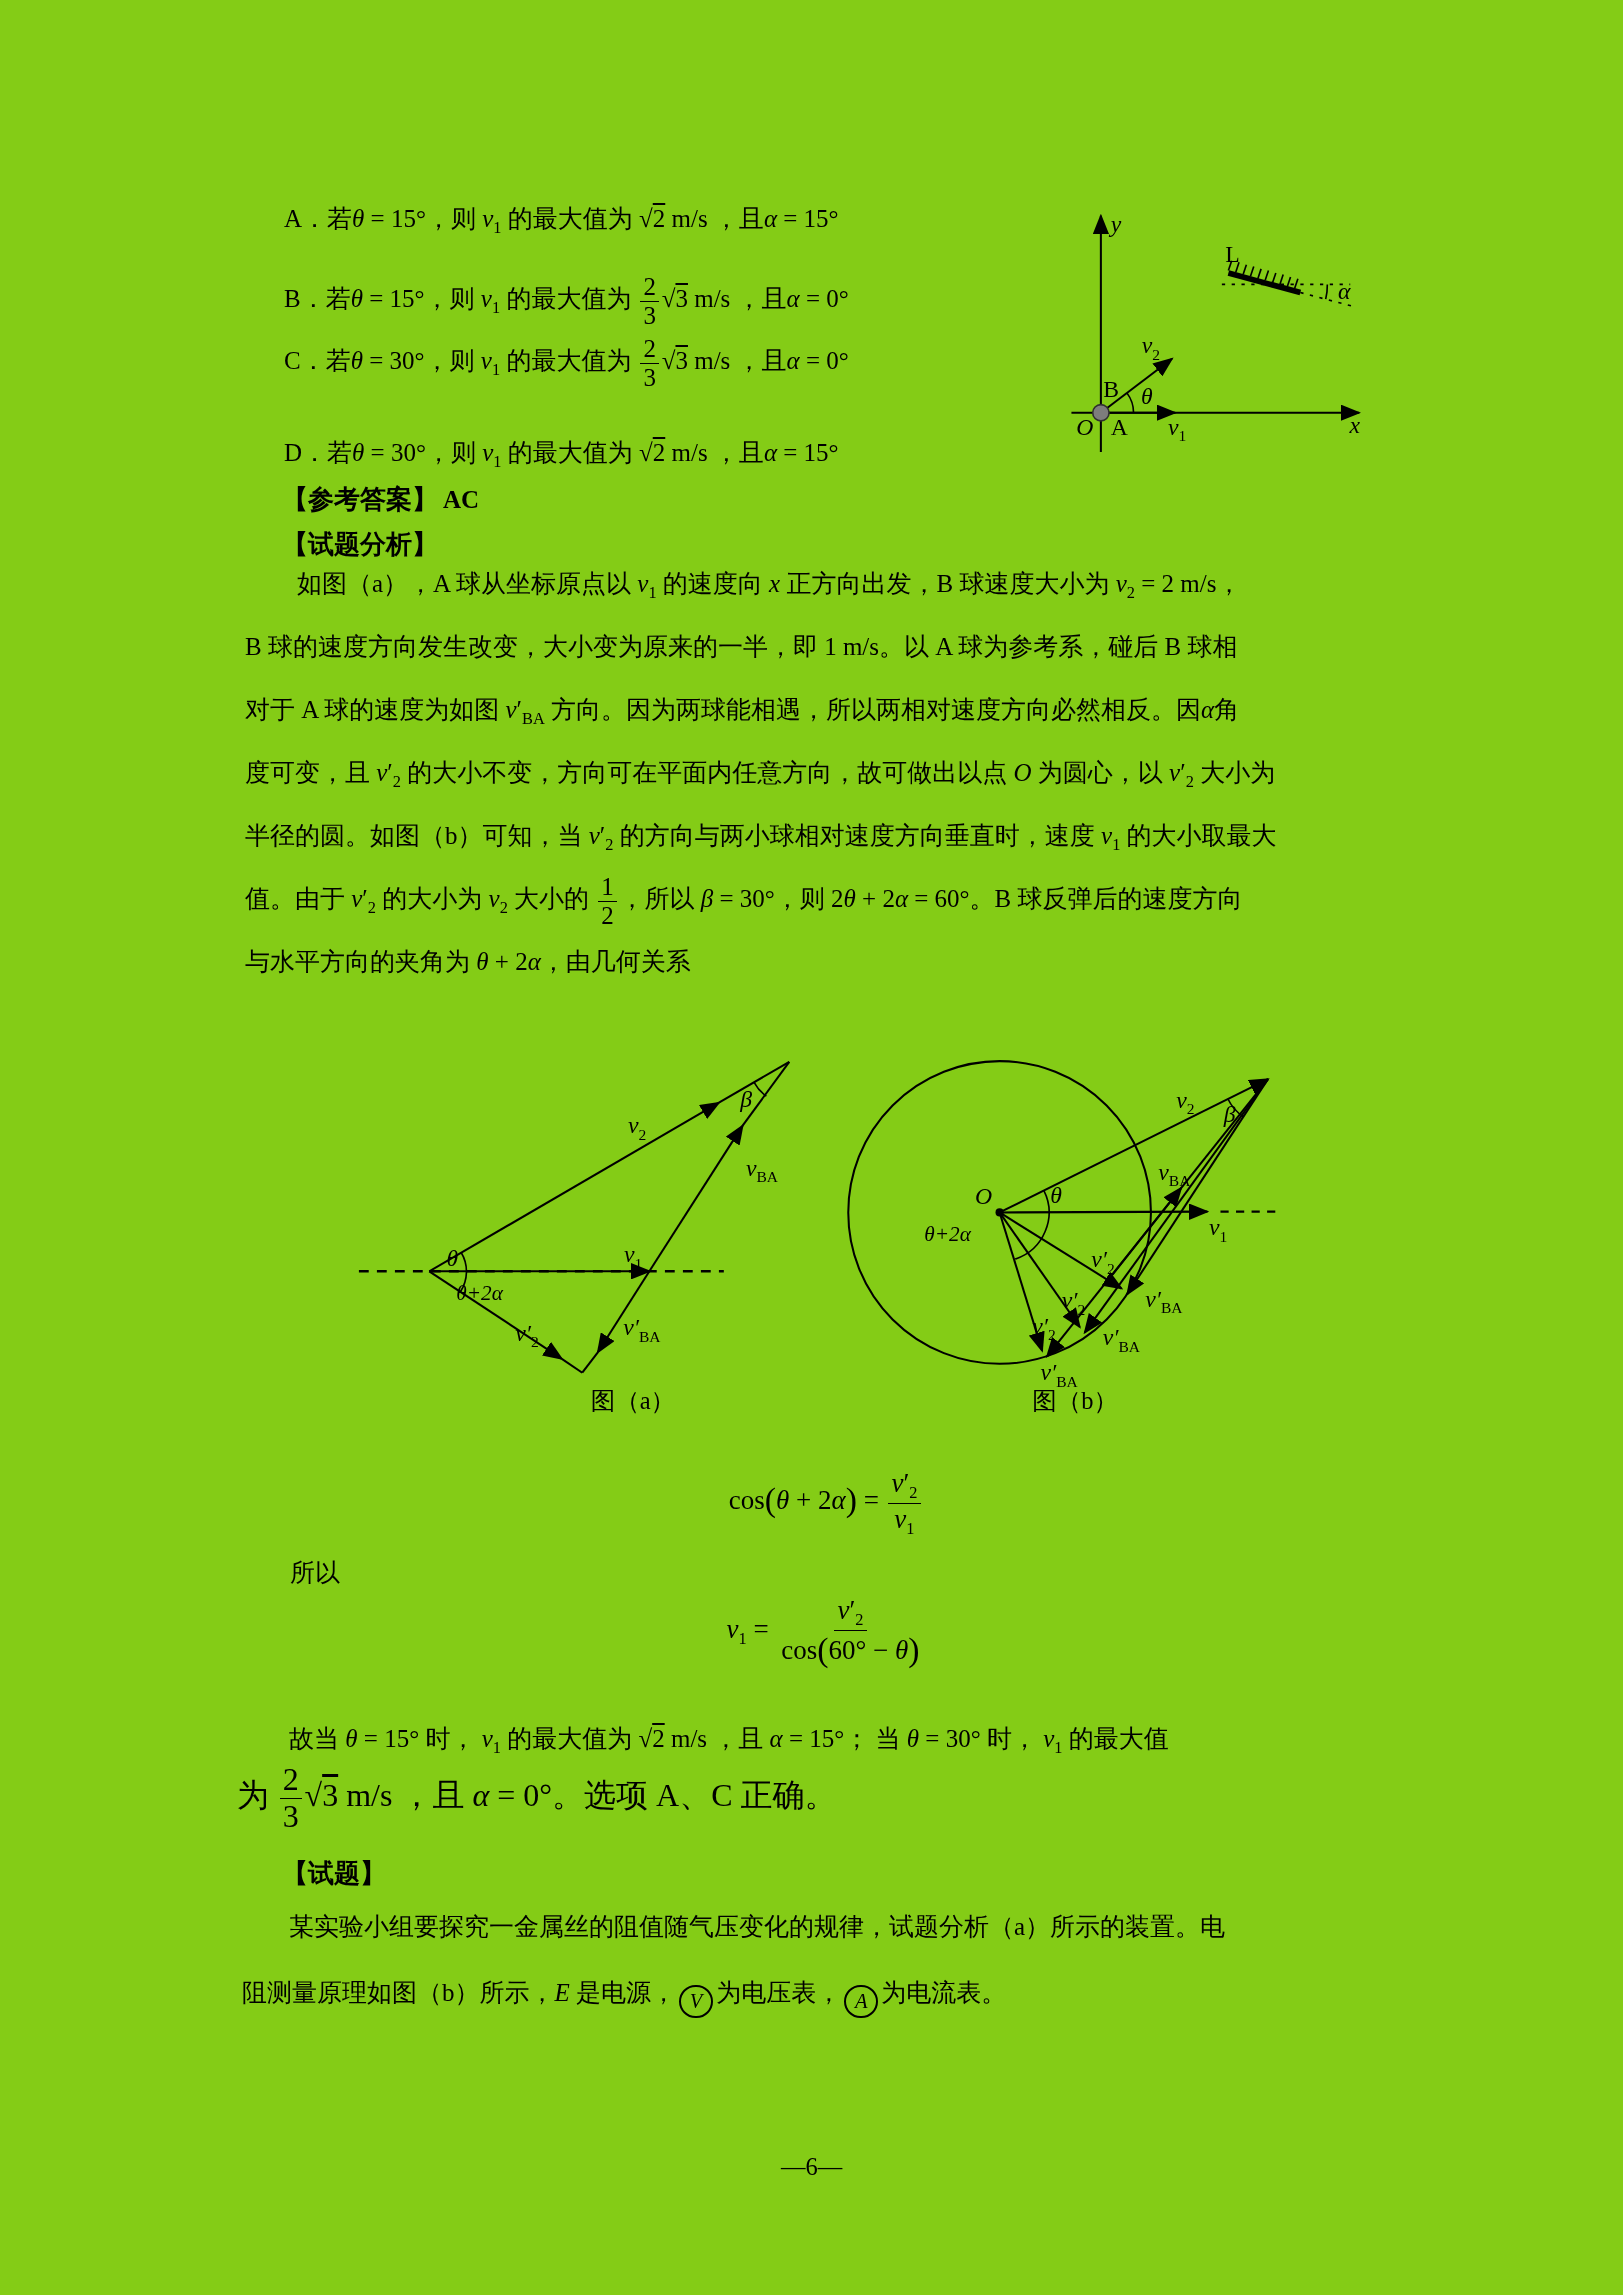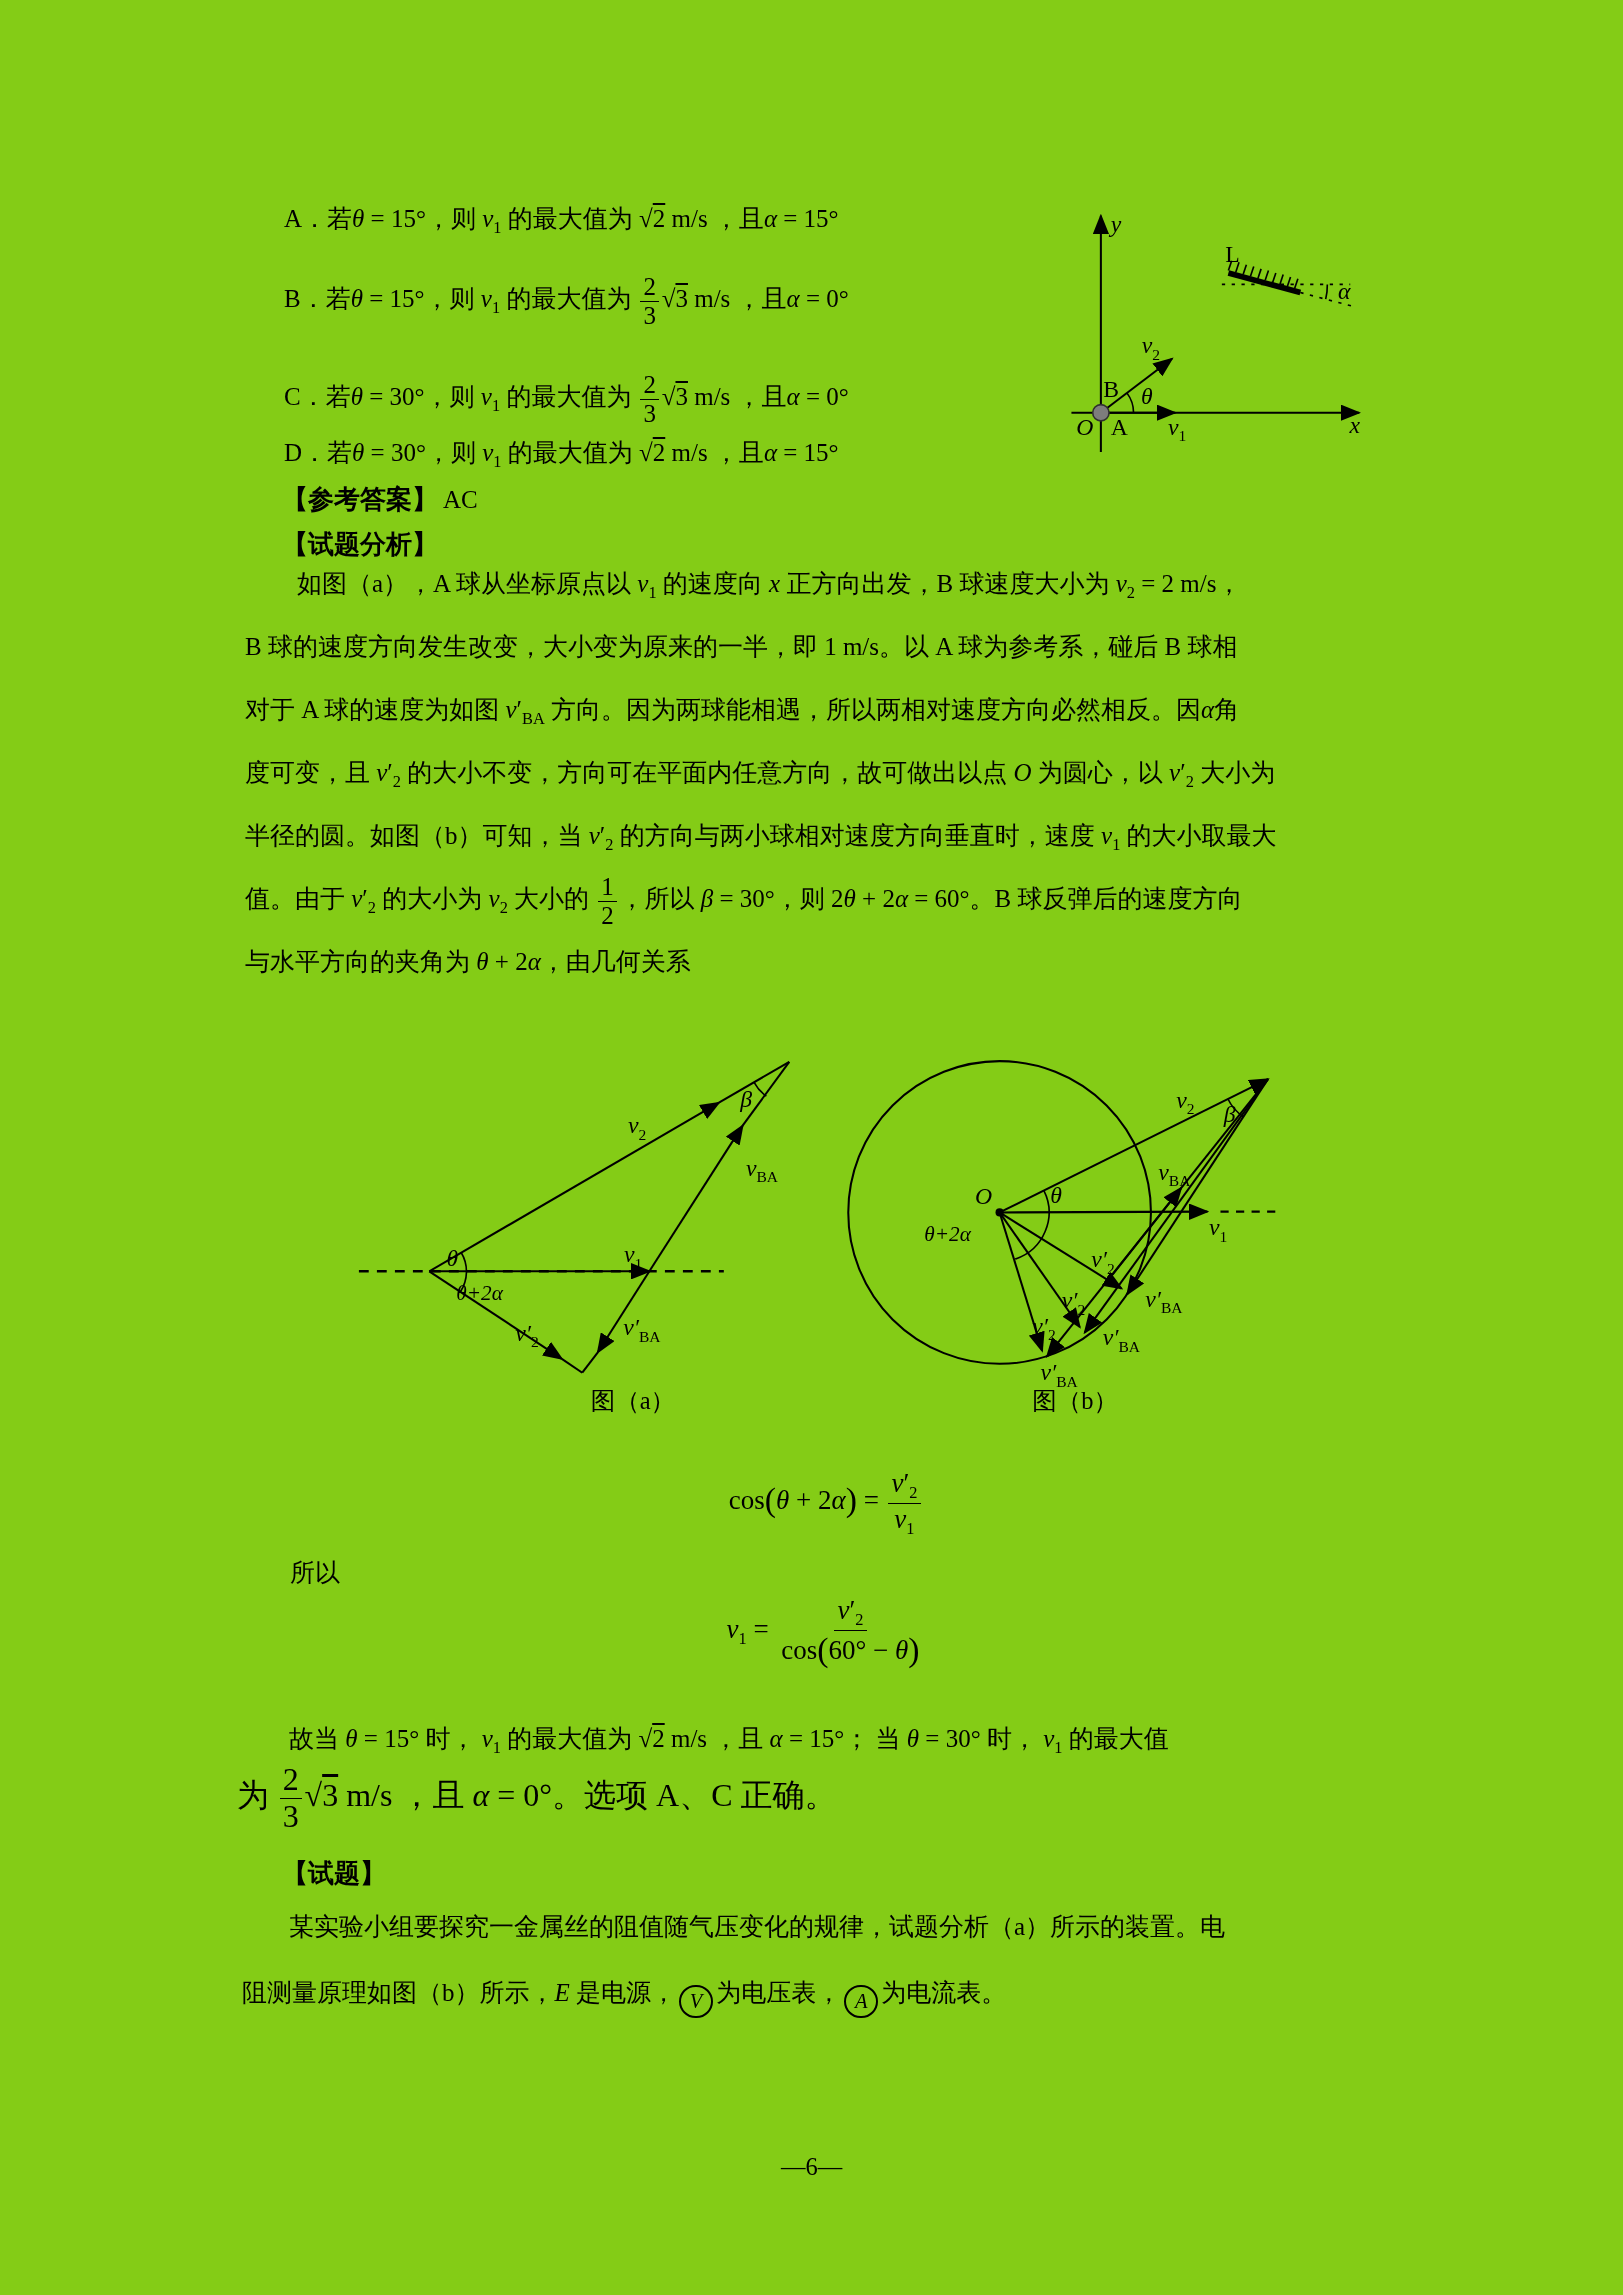--- a/index.html
+++ b/index.html
@@ -5,21 +5,21 @@
   html,body{margin:0;padding:0;background:#e8e8e8}
   #page{
     position:relative;width:1623px;height:2295px;background:#84cc16;
     font-family:"Liberation Serif","DejaVu Serif",serif;color:#000;overflow:hidden;
   }
   .abs{position:absolute}
   
   .opt{font-size:25px;height:74px;line-height:74px;white-space:nowrap}
   
   .hdr{font-size:26px;font-weight:bold;line-height:33px;white-space:nowrap}
-  .ans-val{font-weight:normal;font-size:25px;margin-left:4.9px}
+  .ans-val{font-weight:bold;font-size:25px;margin-left:4.9px}
   
   .para{left:245px;top:552px;width:1276px}
   .line{font-size:25px;line-height:63px;height:63px;white-space:nowrap}
   .indent{text-indent:52px}
   .cline{font-size:25px;line-height:36px;white-space:nowrap}
   .cline2{font-size:32px;line-height:69px;height:69px;white-space:nowrap}
   sub{font-size:16.4px}
   .ol{text-decoration:overline}
   .frac{display:inline-flex;flex-direction:column;align-items:center;vertical-align:middle;line-height:1.12;text-align:center;margin:0 2.5px}
   .frac .fn{border-bottom:1.6px solid #000;padding:0 3.3px;display:block}
@@ -44,21 +44,21 @@
 
   <div class="abs opt" style="left:284px;top:182px">
     <span>A．</span><span>若<i>θ</i> = 15°，则 <i>v</i><sub>1</sub> 的最大值为 √<span class="ol">2</span> m/s ，且<i>α</i> = 15°</span>
   </div>
   <div class="abs opt" style="left:284px;top:262px">
     <span>B．</span><span>若<i>θ</i> = 15°，则 <i>v</i><sub>1</sub> 的最大值为 <span class="frac">
           <span class="fn">2</span>
           <span class="fd">3</span>
         </span>√<span class="ol">3</span> m/s ，且<i>α</i> = 0°</span>
   </div>
-  <div class="abs opt" style="left:284px;top:360px">
+  <div class="abs opt" style="left:284px;top:324px">
     <span>C．</span><span>若<i>θ</i> = 30°，则 <i>v</i><sub>1</sub> 的最大值为 <span class="frac">
           <span class="fn">2</span>
           <span class="fd">3</span>
         </span>√<span class="ol">3</span> m/s ，且<i>α</i> = 0°</span>
   </div>
   <div class="abs opt" style="left:284px;top:416px">
     <span>D．</span><span>若<i>θ</i> = 30°，则 <i>v</i><sub>1</sub> 的最大值为 √<span class="ol">2</span> m/s ，且<i>α</i> = 15°</span>
   </div>
 
   <svg style="left:1060px;top:196px" width="327" height="270" viewBox="0 0 400 330">

